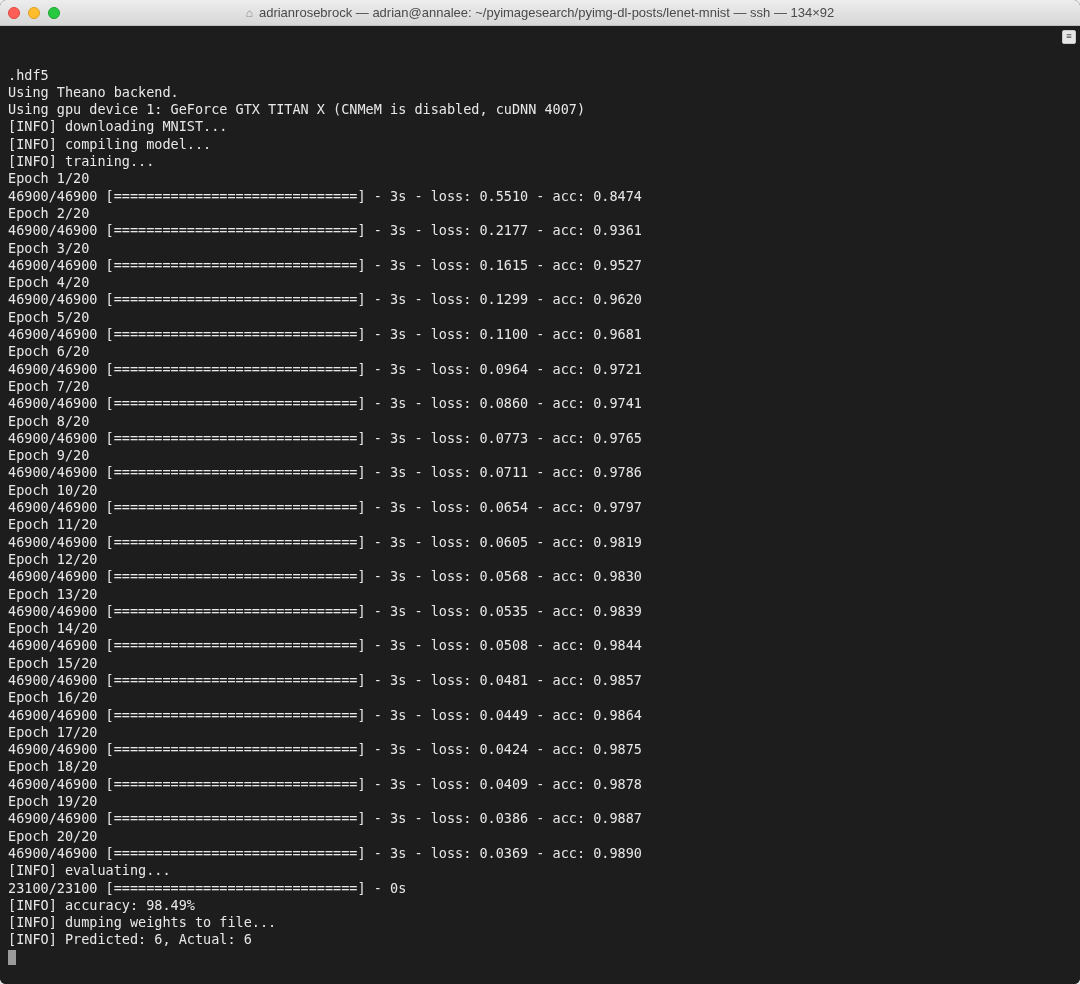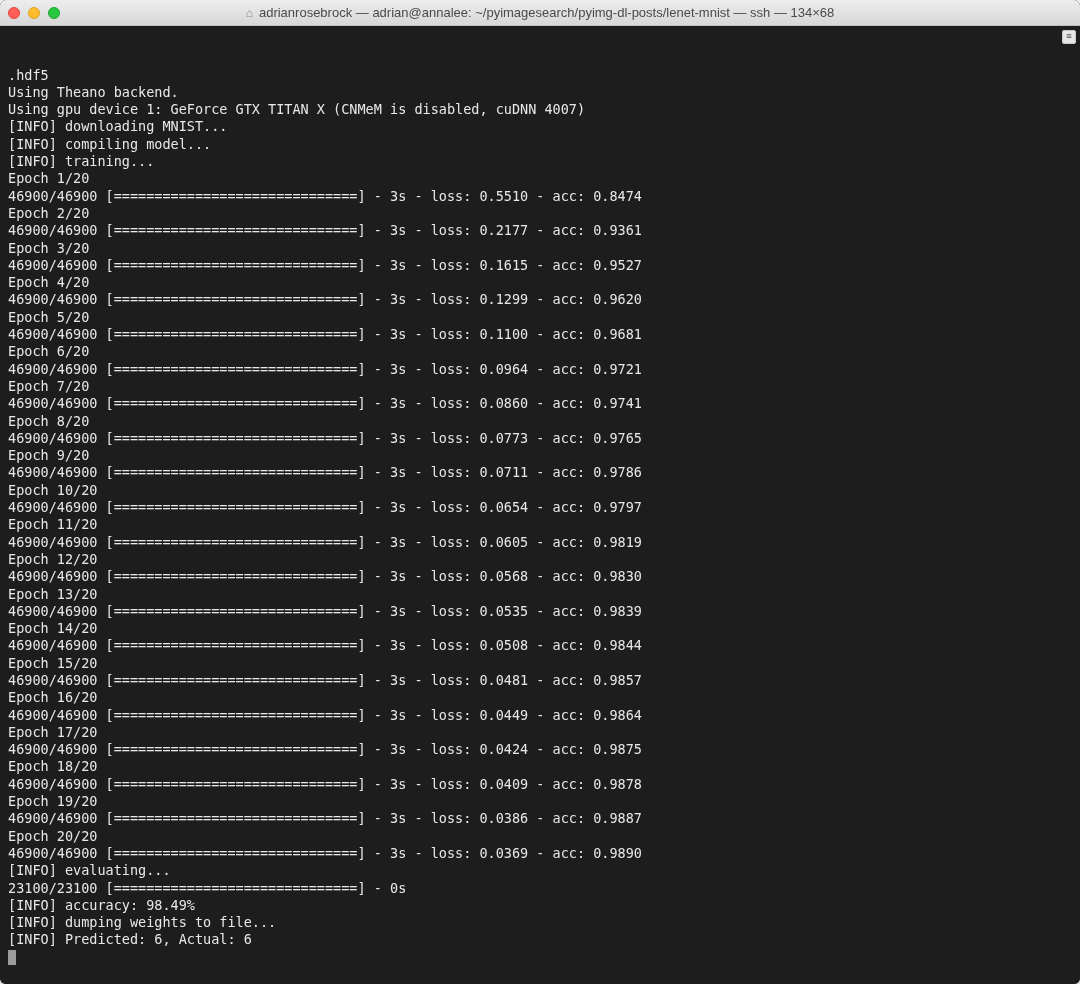--- a/index.html
+++ b/index.html
@@ -101,21 +101,21 @@
 
 <div class="window">
   <div class="titlebar">
     <div class="traffic">
       <div class="tl red"></div>
       <div class="tl yellow"></div>
       <div class="tl green"></div>
     </div>
     <div class="title">
       <span class="home-icon">⌂</span>
-      <span>adrianrosebrock — adrian@annalee: ~/pyimagesearch/pyimg-dl-posts/lenet-mnist — ssh — 134×68</span>
+      <span>adrianrosebrock — adrian@annalee: ~/pyimagesearch/pyimg-dl-posts/lenet-mnist — ssh — 134×92</span>
     </div>
   </div>
 
   <div class="terminal">
     <div id="term-content"><div class="line">.hdf5</div><div class="line">Using Theano backend.</div><div class="line">Using gpu device 1: GeForce GTX TITAN X (CNMeM is disabled, cuDNN 4007)</div><div class="line">[INFO] downloading MNIST...</div><div class="line">[INFO] compiling model...</div><div class="line">[INFO] training...</div><div class="line">Epoch 1/20</div><div class="line">46900/46900 [==============================] - 3s - loss: 0.5510 - acc: 0.8474</div><div class="line">Epoch 2/20</div><div class="line">46900/46900 [==============================] - 3s - loss: 0.2177 - acc: 0.9361</div><div class="line">Epoch 3/20</div><div class="line">46900/46900 [==============================] - 3s - loss: 0.1615 - acc: 0.9527</div><div class="line">Epoch 4/20</div><div class="line">46900/46900 [==============================] - 3s - loss: 0.1299 - acc: 0.9620</div><div class="line">Epoch 5/20</div><div class="line">46900/46900 [==============================] - 3s - loss: 0.1100 - acc: 0.9681</div><div class="line">Epoch 6/20</div><div class="line">46900/46900 [==============================] - 3s - loss: 0.0964 - acc: 0.9721</div><div class="line">Epoch 7/20</div><div class="line">46900/46900 [==============================] - 3s - loss: 0.0860 - acc: 0.9741</div><div class="line">Epoch 8/20</div><div class="line">46900/46900 [==============================] - 3s - loss: 0.0773 - acc: 0.9765</div><div class="line">Epoch 9/20</div><div class="line">46900/46900 [==============================] - 3s - loss: 0.0711 - acc: 0.9786</div><div class="line">Epoch 10/20</div><div class="line">46900/46900 [==============================] - 3s - loss: 0.0654 - acc: 0.9797</div><div class="line">Epoch 11/20</div><div class="line">46900/46900 [==============================] - 3s - loss: 0.0605 - acc: 0.9819</div><div class="line">Epoch 12/20</div><div class="line">46900/46900 [==============================] - 3s - loss: 0.0568 - acc: 0.9830</div><div class="line">Epoch 13/20</div><div class="line">46900/46900 [==============================] - 3s - loss: 0.0535 - acc: 0.9839</div><div class="line">Epoch 14/20</div><div class="line">46900/46900 [==============================] - 3s - loss: 0.0508 - acc: 0.9844</div><div class="line">Epoch 15/20</div><div class="line">46900/46900 [==============================] - 3s - loss: 0.0481 - acc: 0.9857</div><div class="line">Epoch 16/20</div><div class="line">46900/46900 [==============================] - 3s - loss: 0.0449 - acc: 0.9864</div><div class="line">Epoch 17/20</div><div class="line">46900/46900 [==============================] - 3s - loss: 0.0424 - acc: 0.9875</div><div class="line">Epoch 18/20</div><div class="line">46900/46900 [==============================] - 3s - loss: 0.0409 - acc: 0.9878</div><div class="line">Epoch 19/20</div><div class="line">46900/46900 [==============================] - 3s - loss: 0.0386 - acc: 0.9887</div><div class="line">Epoch 20/20</div><div class="line">46900/46900 [==============================] - 3s - loss: 0.0369 - acc: 0.9890</div><div class="line">[INFO] evaluating...</div><div class="line">23100/23100 [==============================] - 0s</div><div class="line">[INFO] accuracy: 98.49%</div><div class="line">[INFO] dumping weights to file...</div><div class="line">[INFO] Predicted: 6, Actual: 6</div><div class="line"><span class="cursor"></span></div></div>
     <div class="scrollbar-track">
       <div class="scrollbar-arrow">≡</div>
     </div>
   </div>
 </div>

